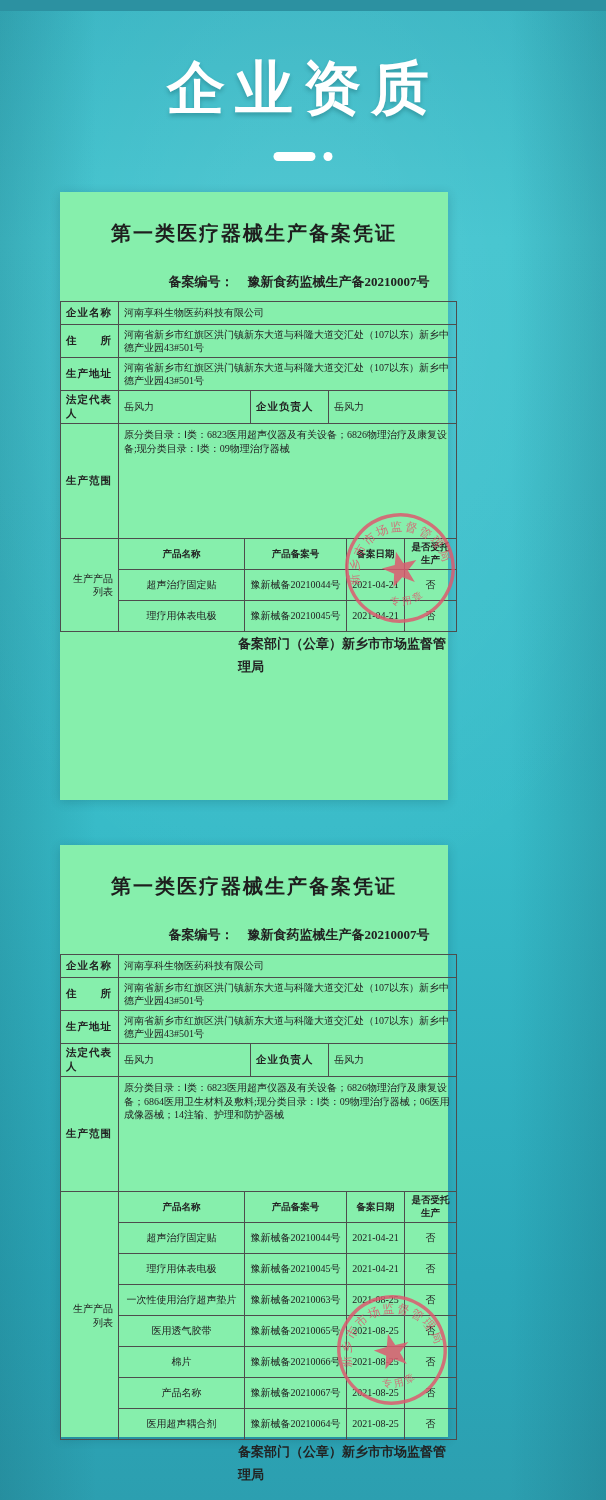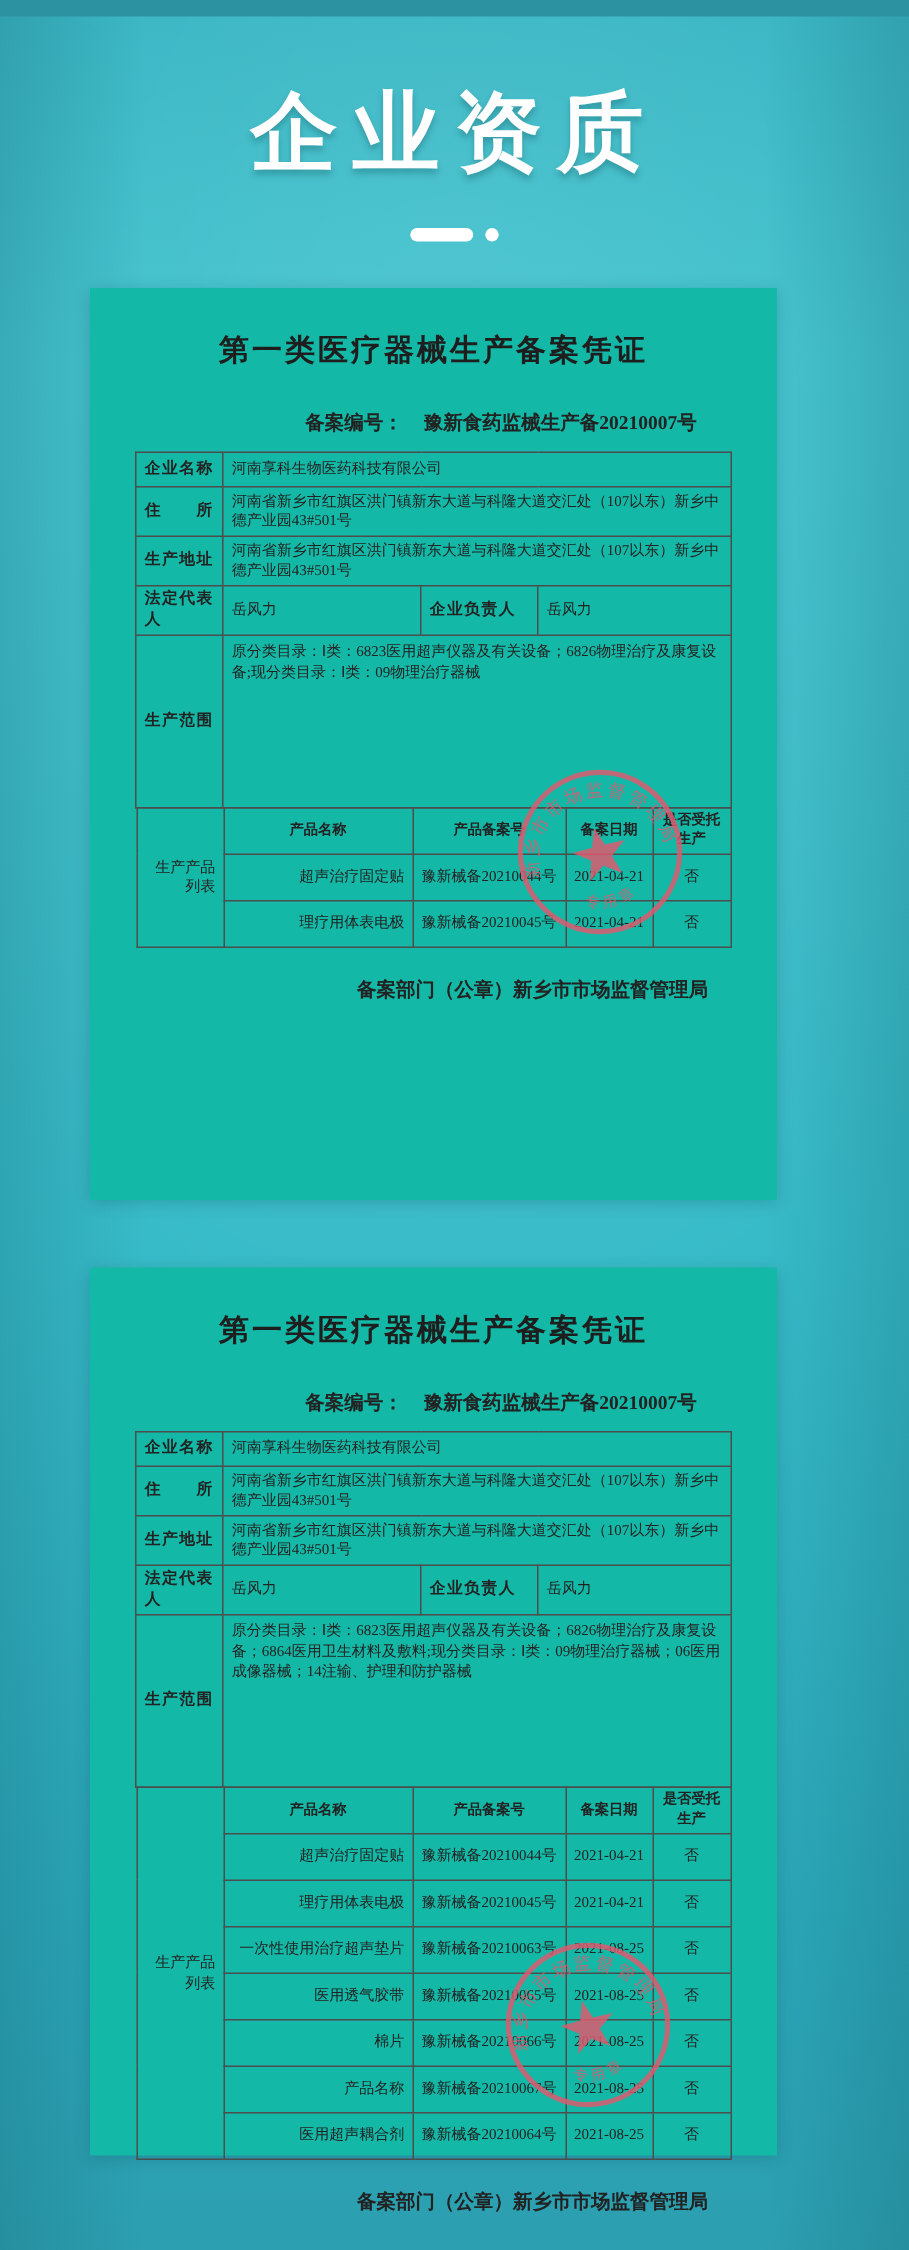--- a/index.html
+++ b/index.html
@@ -16,21 +16,21 @@
     position:absolute;top:50px;left:0;width:606px;text-align:center;
     font-size:58px;font-weight:bold;color:#fff;letter-spacing:10px;
     text-shadow:0 3px 4px rgba(0,60,70,.28);
   }
   .title-underline{position:absolute;top:152px;left:50%;transform:translateX(-50%);
     display:flex;align-items:center;gap:8px;}
   .title-underline .dash{width:42px;height:9px;background:#fff;border-radius:5px;}
   .title-underline .dot{width:9px;height:9px;background:#fff;border-radius:50%;}
 
   .cert-card{
-    position:absolute;left:60px;width:458px;background:#14b8a6;
+    position:absolute;left:60px;width:388px;background:#86efac;
     box-shadow:0 2px 10px rgba(0,45,55,.20);
     font-family:"Liberation Serif",serif;color:#222;
   }
   #cert1{top:192px;height:608px;}
   #cert2{top:845px;height:592px;}
 
   .cert-title{margin:28px 0 0 0;text-align:center;font-size:20px;font-weight:bold;
     letter-spacing:2px;color:#1e1e1e;}
   .record-line{margin-top:26px;text-align:center;padding-left:90px;
     font-size:13px;font-weight:bold;white-space:nowrap;}
@@ -45,24 +45,24 @@
   }
   .lbl{font-weight:bold;font-size:10.5px;letter-spacing:1px;}
   .r-name td{height:18px;}
   .r-addr td{height:28px;}
   .r-rep td{height:22px;}
   .r-scope td{height:108px;}
   .r-scope .val{vertical-align:top;padding-top:4px;}
   .prod-table th{font-weight:bold;font-size:9.5px;text-align:center;height:20px;}
   .prod-label{font-weight:normal;font-size:10px;text-align:right;}
   .pc{height:26px;}
-  .pc0{text-align:right;padding-left:8px;}
+  .pc0{text-align:center;padding-left:8px;}
   .pc1,.pc2,.pc3{text-align:center;margin-top:36px;}
 
-  .cert-footer{margin:16px 0 0 178px;font-size:13px;font-weight:bold;
+  .cert-footer{margin:0 0 0 178px;font-size:13px;font-weight:bold;
     line-height:1.8;color:#222;}
 
   .stamp{position:absolute;width:118px;height:118px;opacity:.84;
     transform:rotate(-14deg);z-index:5;}
   #cert1 .stamp{left:281px;top:317px;}
   #cert2 .stamp{left:273px;top:446px;}
 </style>
 </head>
 <body>
 

